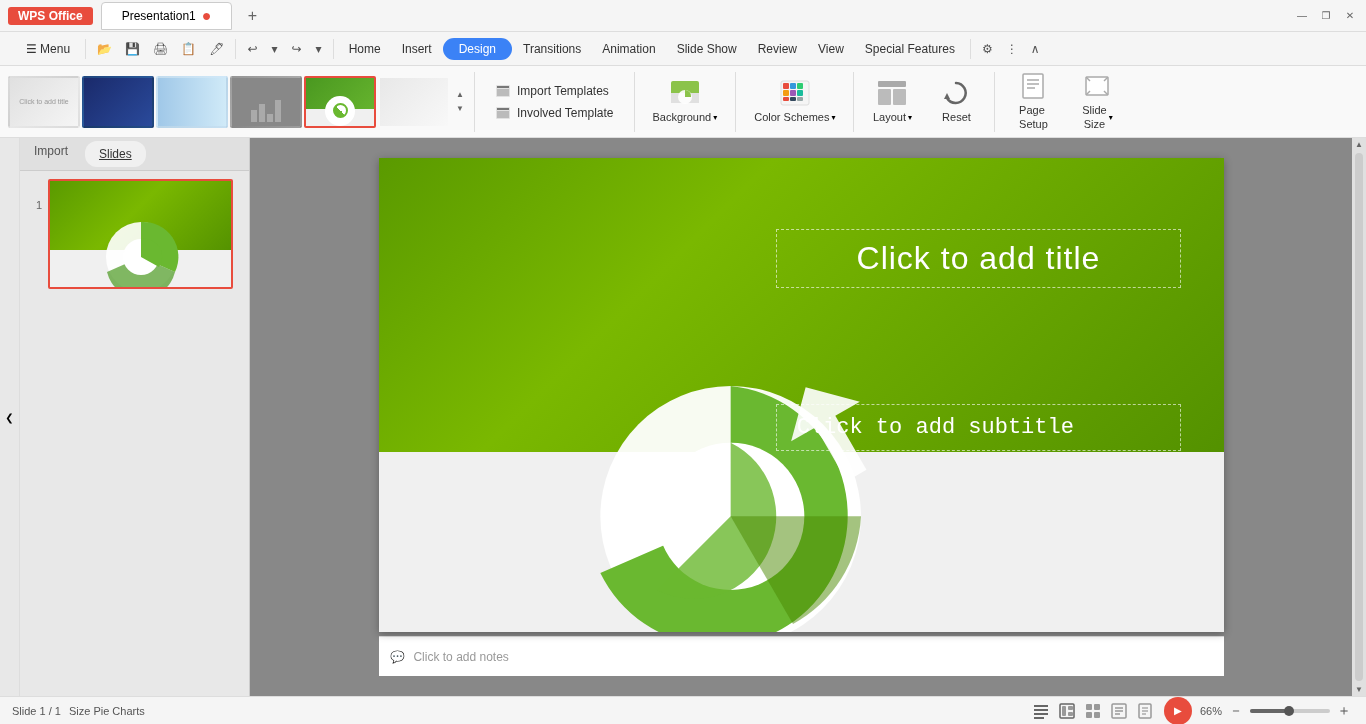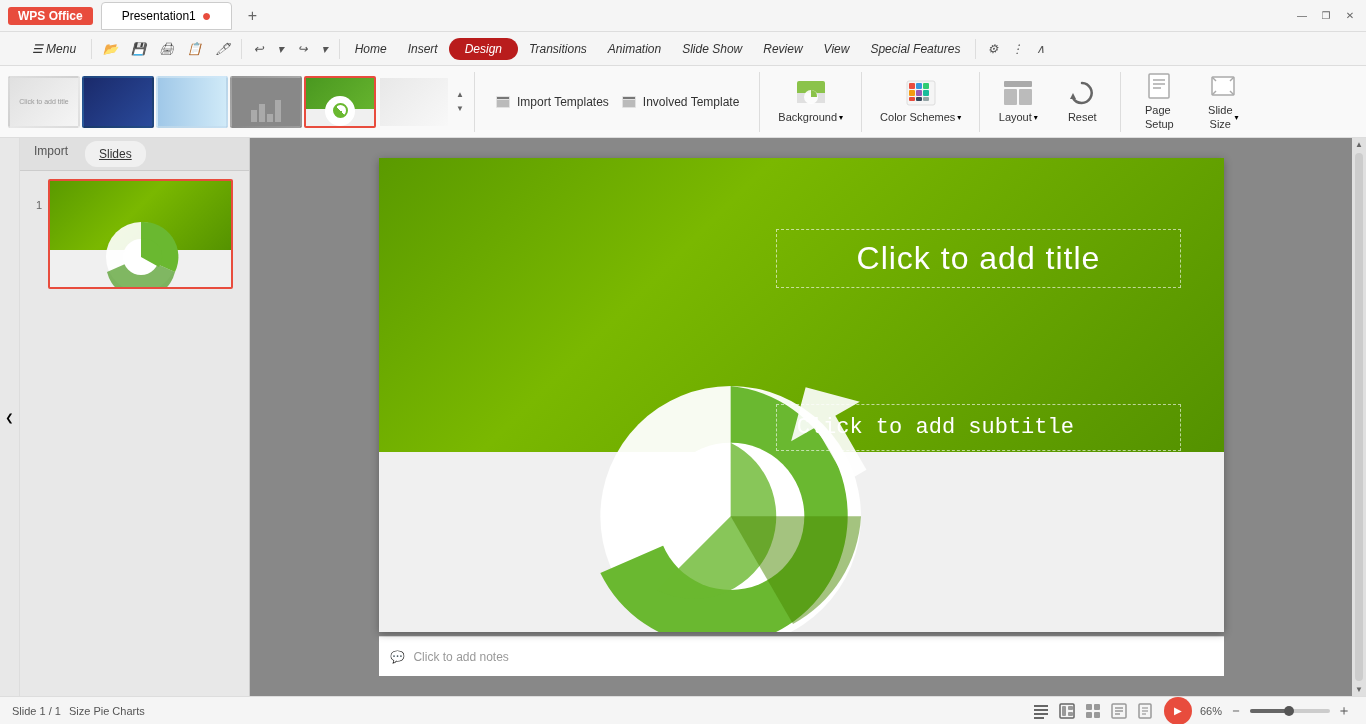--- a/index.html
+++ b/index.html
@@ -13,41 +13,41 @@
     .wps-logo { background: #e84c3d; color: white; padding: 2px 10px; border-radius: 3px; font-size: 12px; font-weight: bold; cursor: pointer; }
     .title-tab { display: flex; align-items: center; background: white; border: 1px solid #ccc; border-radius: 4px 4px 0 0; padding: 4px 20px; font-size: 12px; gap: 6px; }
     .title-tab .dot { color: #e84c3d; font-size: 16px; }
     .add-tab { width: 24px; height: 24px; display: flex; align-items: center; justify-content: center; cursor: pointer; font-size: 16px; color: #666; }
     .title-bar-right { margin-left: auto; display: flex; gap: 8px; align-items: center; }
     .win-btn { width: 16px; height: 16px; display: flex; align-items: center; justify-content: center; cursor: pointer; font-size: 10px; color: #666; }
 
     
     .menu-bar {
       display: flex; align-items: center; height: 34px; background: #f5f5f5;
-      border-bottom: 1px solid #ddd; padding: 0 22px; gap: 1px; font-style: italic;
+      border-bottom: 1px solid #ddd; padding: 0 16px; gap: 1px;
     }
     .menu-item { padding: 4px 10px; cursor: pointer; border-radius: 3px; font-size: 12px; color: #333; }
-    .menu-item.active { background: #b91c1c; color: white; border-radius: 14px; padding: 4px 16px; }
+    .menu-item.active { background: #3b82f6; color: white; border-radius: 14px; padding: 4px 16px; }
     .toolbar-divider { width: 1px; height: 20px; background: #ddd; margin: 0 4px; }
     .undo-group { display: flex; align-items: center; gap: 2px; }
     .toolbar-btn { padding: 3px 6px; cursor: pointer; border-radius: 3px; font-size: 12px; color: #555; display: flex; align-items: center; gap: 2px; }
 
     
     .ribbon {
       display: flex; align-items: center; height: 72px; background: #f9f9f9;
       border-bottom: 1px solid #ddd; padding: 4px 8px; gap: 4px;
     }
     .ribbon-thumbnails { display: flex; align-items: center; gap: 2px; height: 64px; }
     .thumb { width: 72px; height: 52px; border: 2px solid transparent; border-radius: 2px; cursor: pointer; overflow: hidden; flex-shrink: 0; }
     .thumb-scroll { display: flex; flex-direction: column; justify-content: center; gap: 2px; }
     .scroll-arrow { width: 12px; height: 12px; display: flex; align-items: center; justify-content: center; cursor: pointer; color: #666; font-size: 8px; }
     .ribbon-separator { width: 1px; height: 60px; background: #ddd; margin: 0 4px; }
 
     
-    .import-group { display: flex; justify-content: center; gap: 4px; padding: 4px 8px; }
+    .import-group { display: flex; flex-direction: column; justify-content: center; gap: 4px; padding: 4px 8px; }
     .import-item { display: flex; align-items: center; gap: 6px; cursor: pointer; font-size: 12px; color: #333; padding: 2px 4px; border-radius: 3px; }
     .import-icon { width: 16px; height: 14px; display: flex; align-items: center; justify-content: center; }
 
     
     .ribbon-btn { display: flex; flex-direction: column; align-items: center; justify-content: center; padding: 4px 10px; cursor: pointer; border-radius: 4px; min-width: 60px; height: 64px; gap: 4px; }
     .ribbon-btn-icon { width: 32px; height: 28px; display: flex; align-items: center; justify-content: center; }
     .ribbon-btn-label { font-size: 11px; color: #333; text-align: center; line-height: 1.2; }
 
     
     .main-content { display: flex; height: calc(724px - 32px - 34px - 72px - 28px); }

